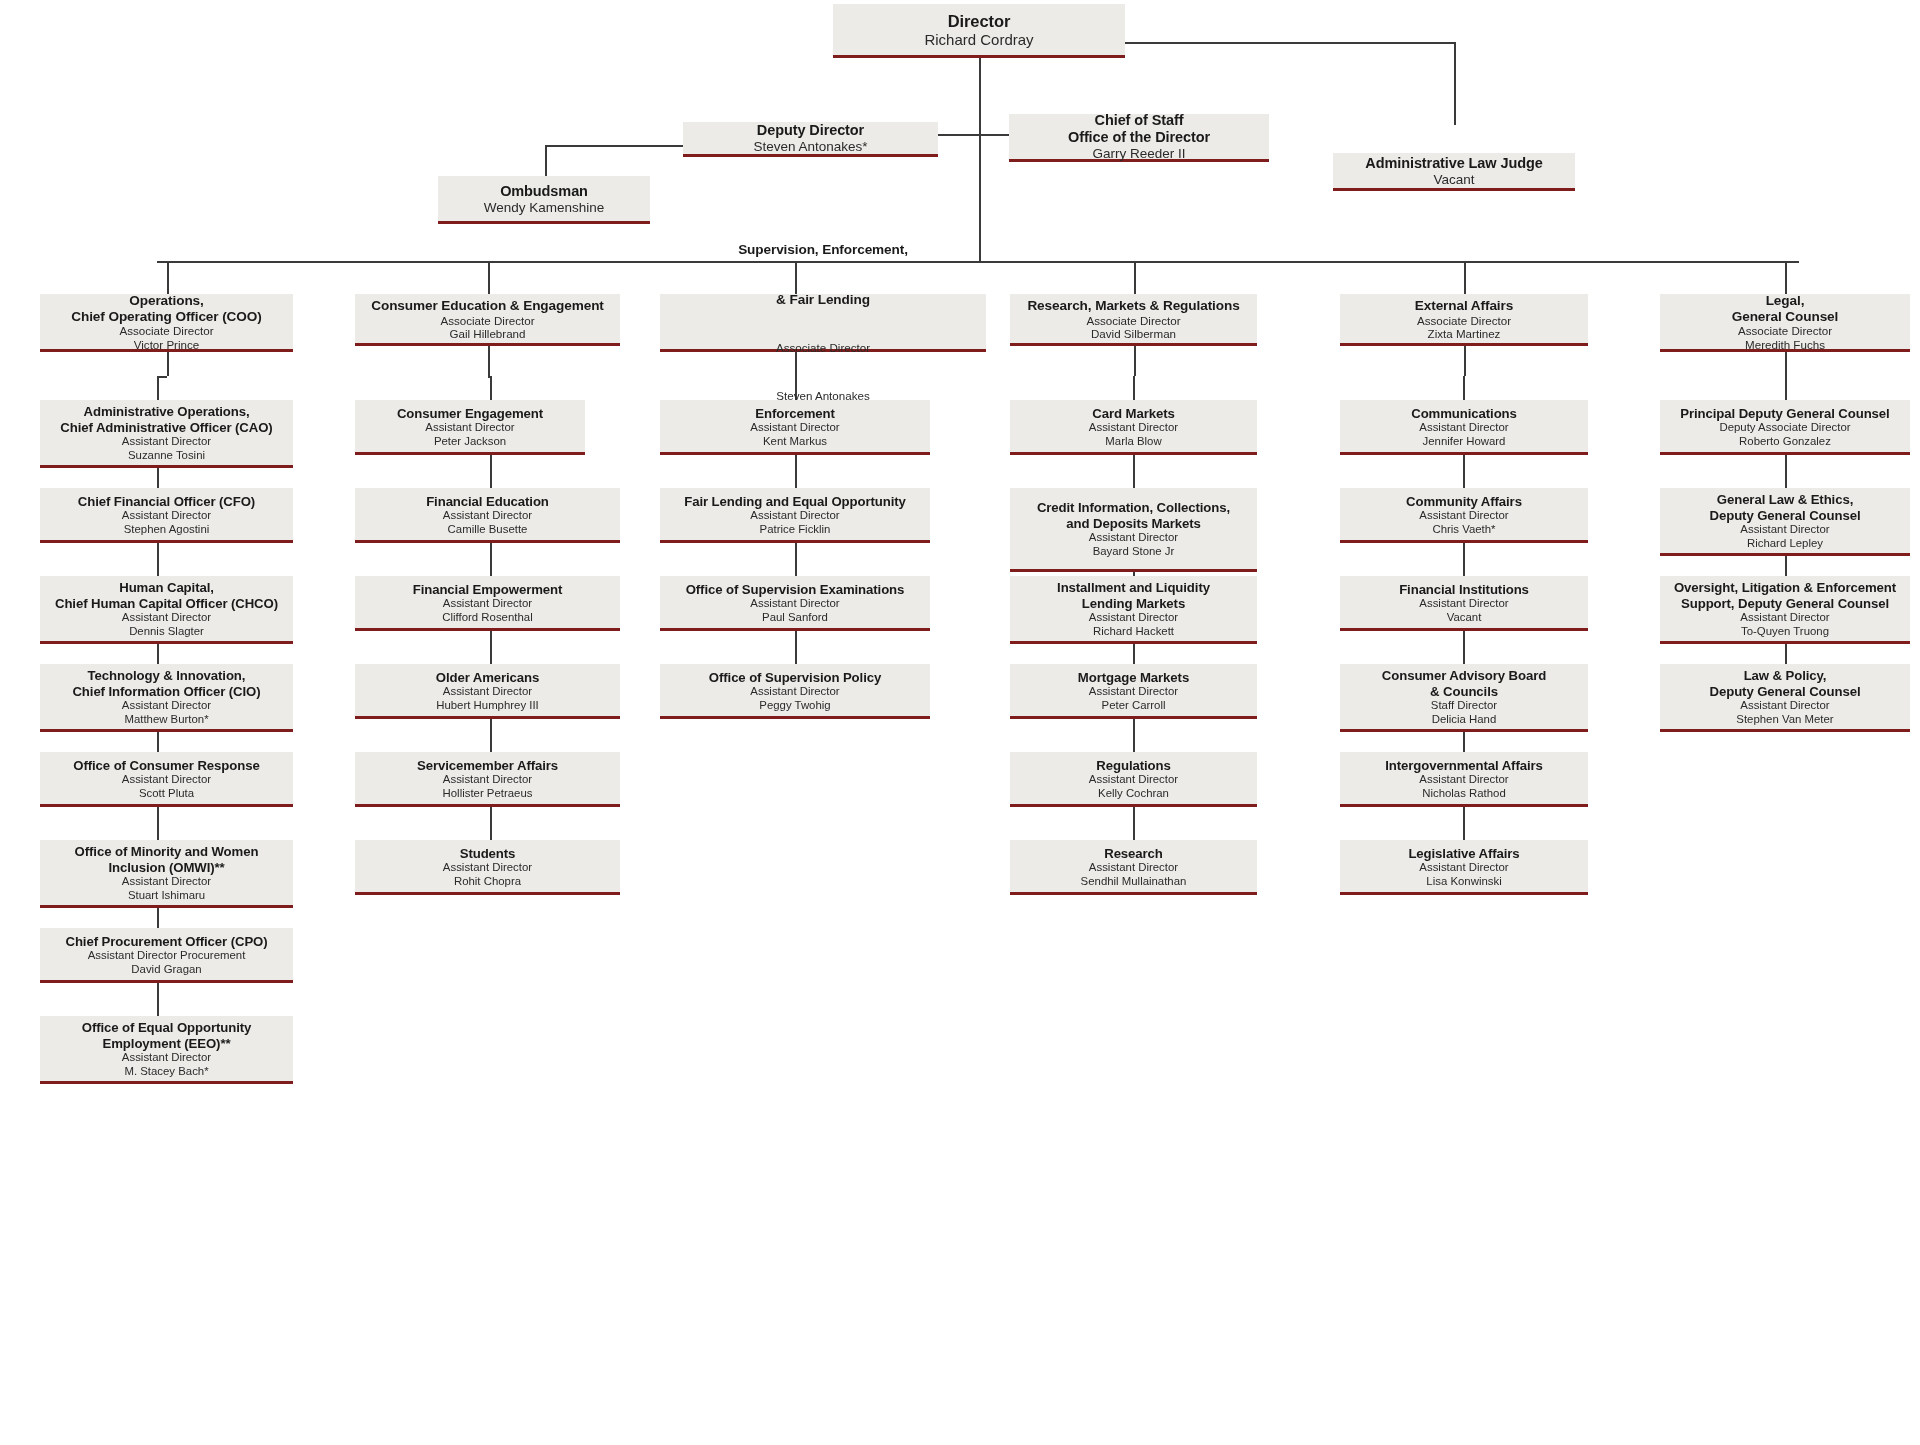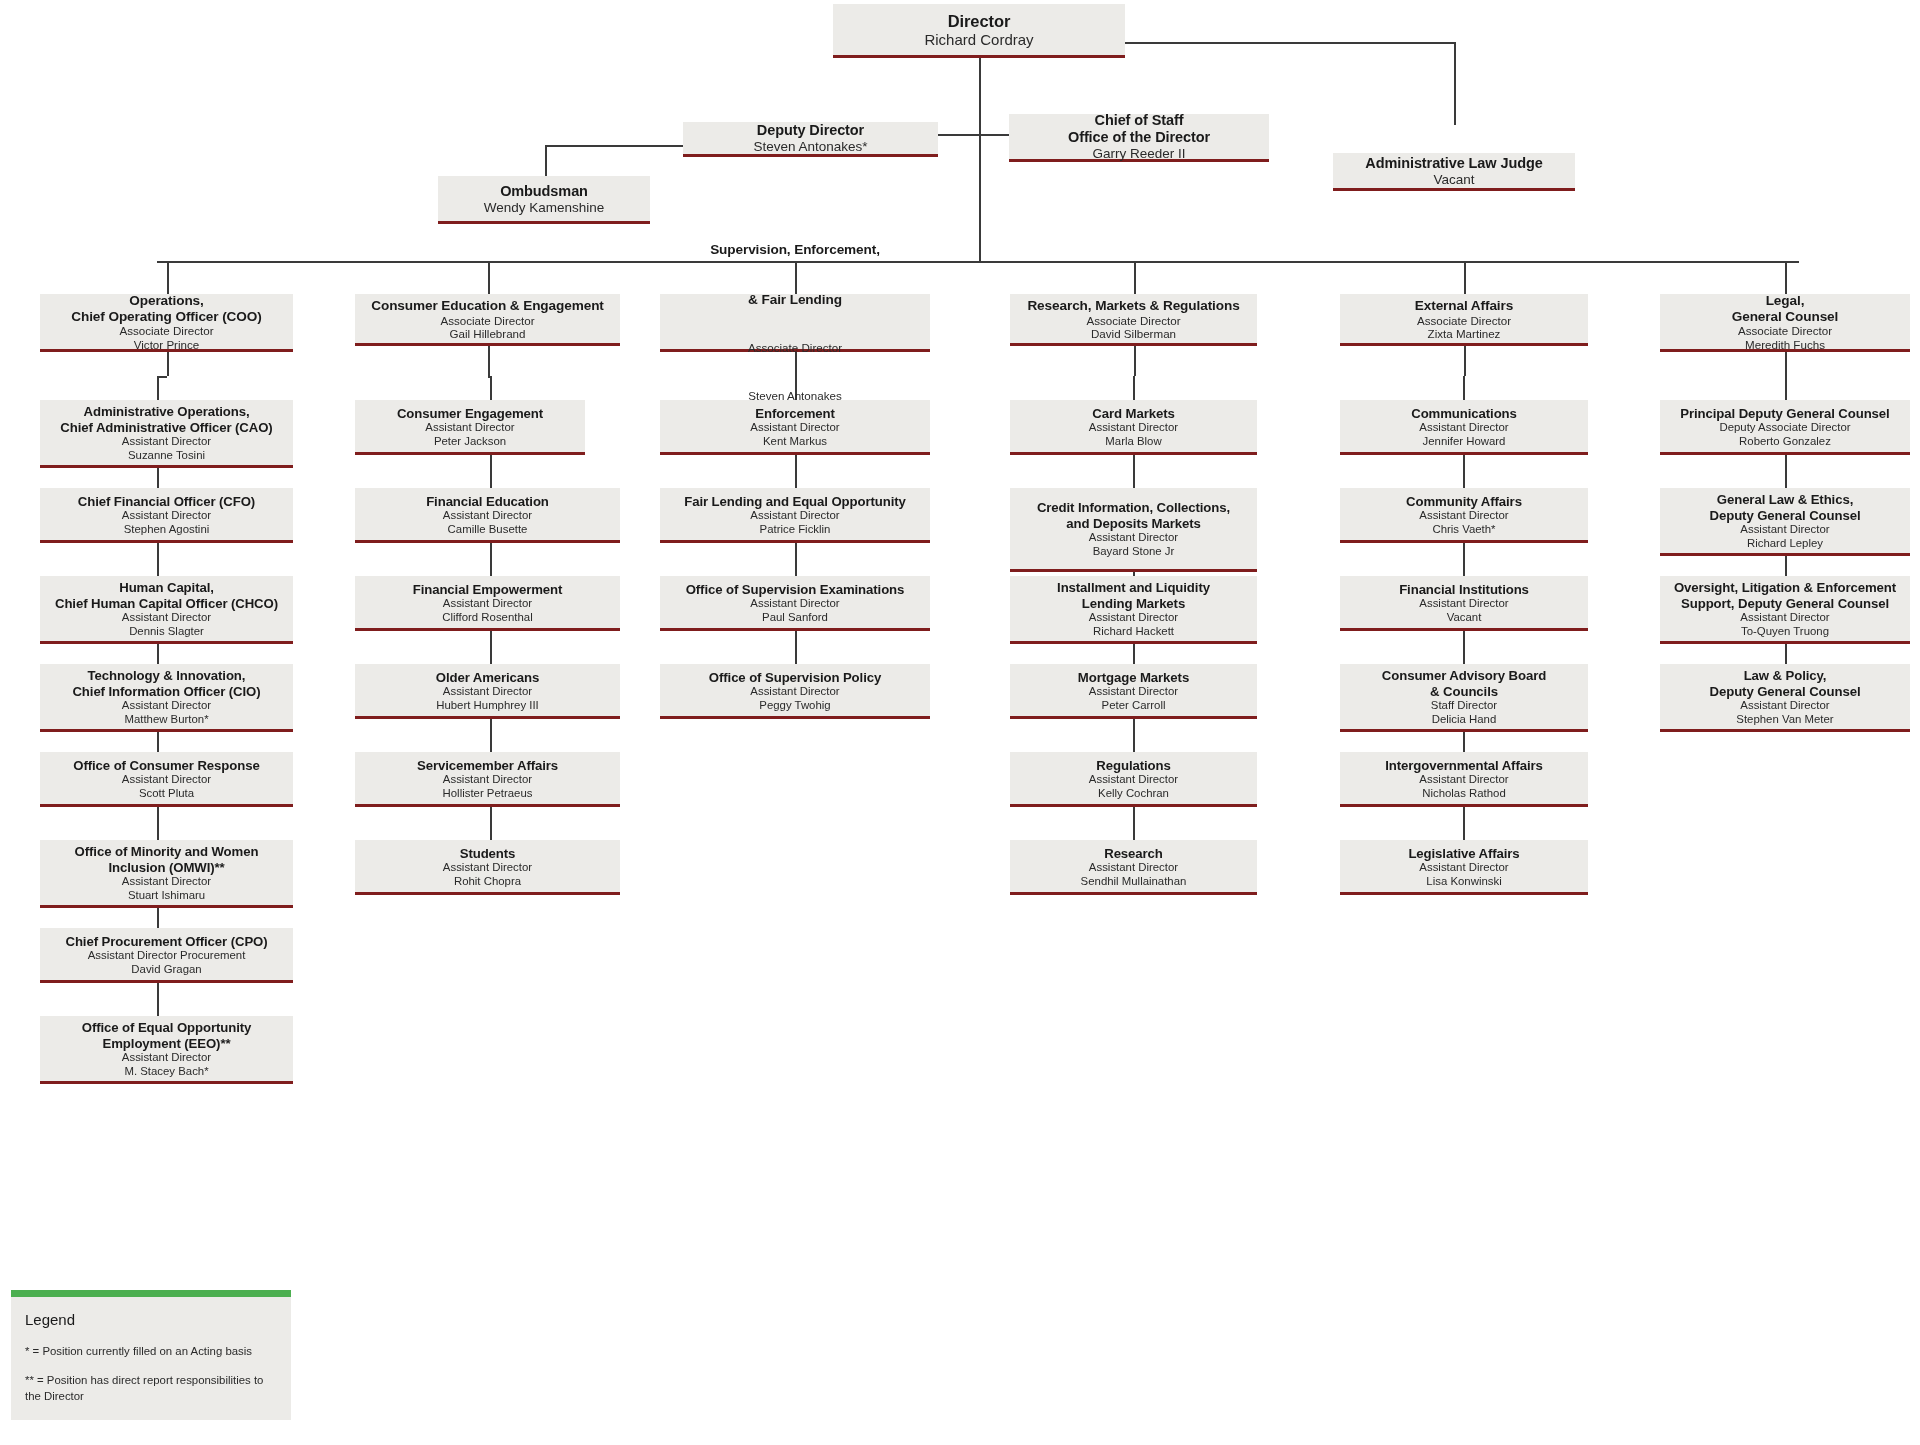--- a/index.html
+++ b/index.html
@@ -230,21 +230,21 @@
         <div class="role">Assistant Director</div>
         <div class="person">Hollister Petraeus</div>
       </div>
       <div class="ln h" style="left: 490px; top: 868px;"></div>
       <div class="node unit" style="left: 355px; top: 840px; width: 265px; height: 55px;">
         <div class="title">Students</div>
         <div class="role">Assistant Director</div>
         <div class="person">Rohit Chopra</div>
       </div>
       <div class="ln v" style="left: 795px; top: 261px; height: 33px;"></div>
-      <div class="node div-head" style="left: 660px; top: 294px; width: 270px; height: 58px; gap: 34px;">
+      <div class="node div-head" style="left: 660px; top: 294px; width: 326px; height: 58px; gap: 34px;">
         <div class="title">Supervision, Enforcement,</div>
         <div class="title">&amp; Fair Lending</div>
         <div class="role">Associate Director</div>
         <div class="person">Steven Antonakes</div>
       </div>
       <div class="ln v" style="left: 795px; top: 352px; height: 24px;"></div>
       <div class="ln h" style="left: 795px; top: 376px; width: 0px;"></div>
       <div class="ln v" style="left: 795px; top: 376px; height: 318px;"></div>
       <div class="ln h" style="left: 795px; top: 428px;"></div>
       <div class="node unit" style="left: 660px; top: 400px; width: 270px; height: 55px;">
@@ -395,19 +395,14 @@
       </div>
       <div class="ln h" style="left: 1785px; top: 698px;"></div>
       <div class="node unit" style="left: 1660px; top: 664px; width: 250px; height: 68px;">
         <div class="title">Law &amp; Policy,</div>
         <div class="title">Deputy General Counsel</div>
         <div class="role">Assistant Director</div>
         <div class="person">Stephen Van Meter</div>
       </div>
     </div>
 
-  <div id="legend" style="left:11px; top:1290px; width:280px;">
-    <div class="legend-title">Legend</div>
-    <div class="legend-note">* = Position currently filled on an Acting basis</div>
-    <div class="legend-note">** = Position has direct report responsibilities to the Director</div>
-  </div>
 
 </div>
 
 </body></html>

